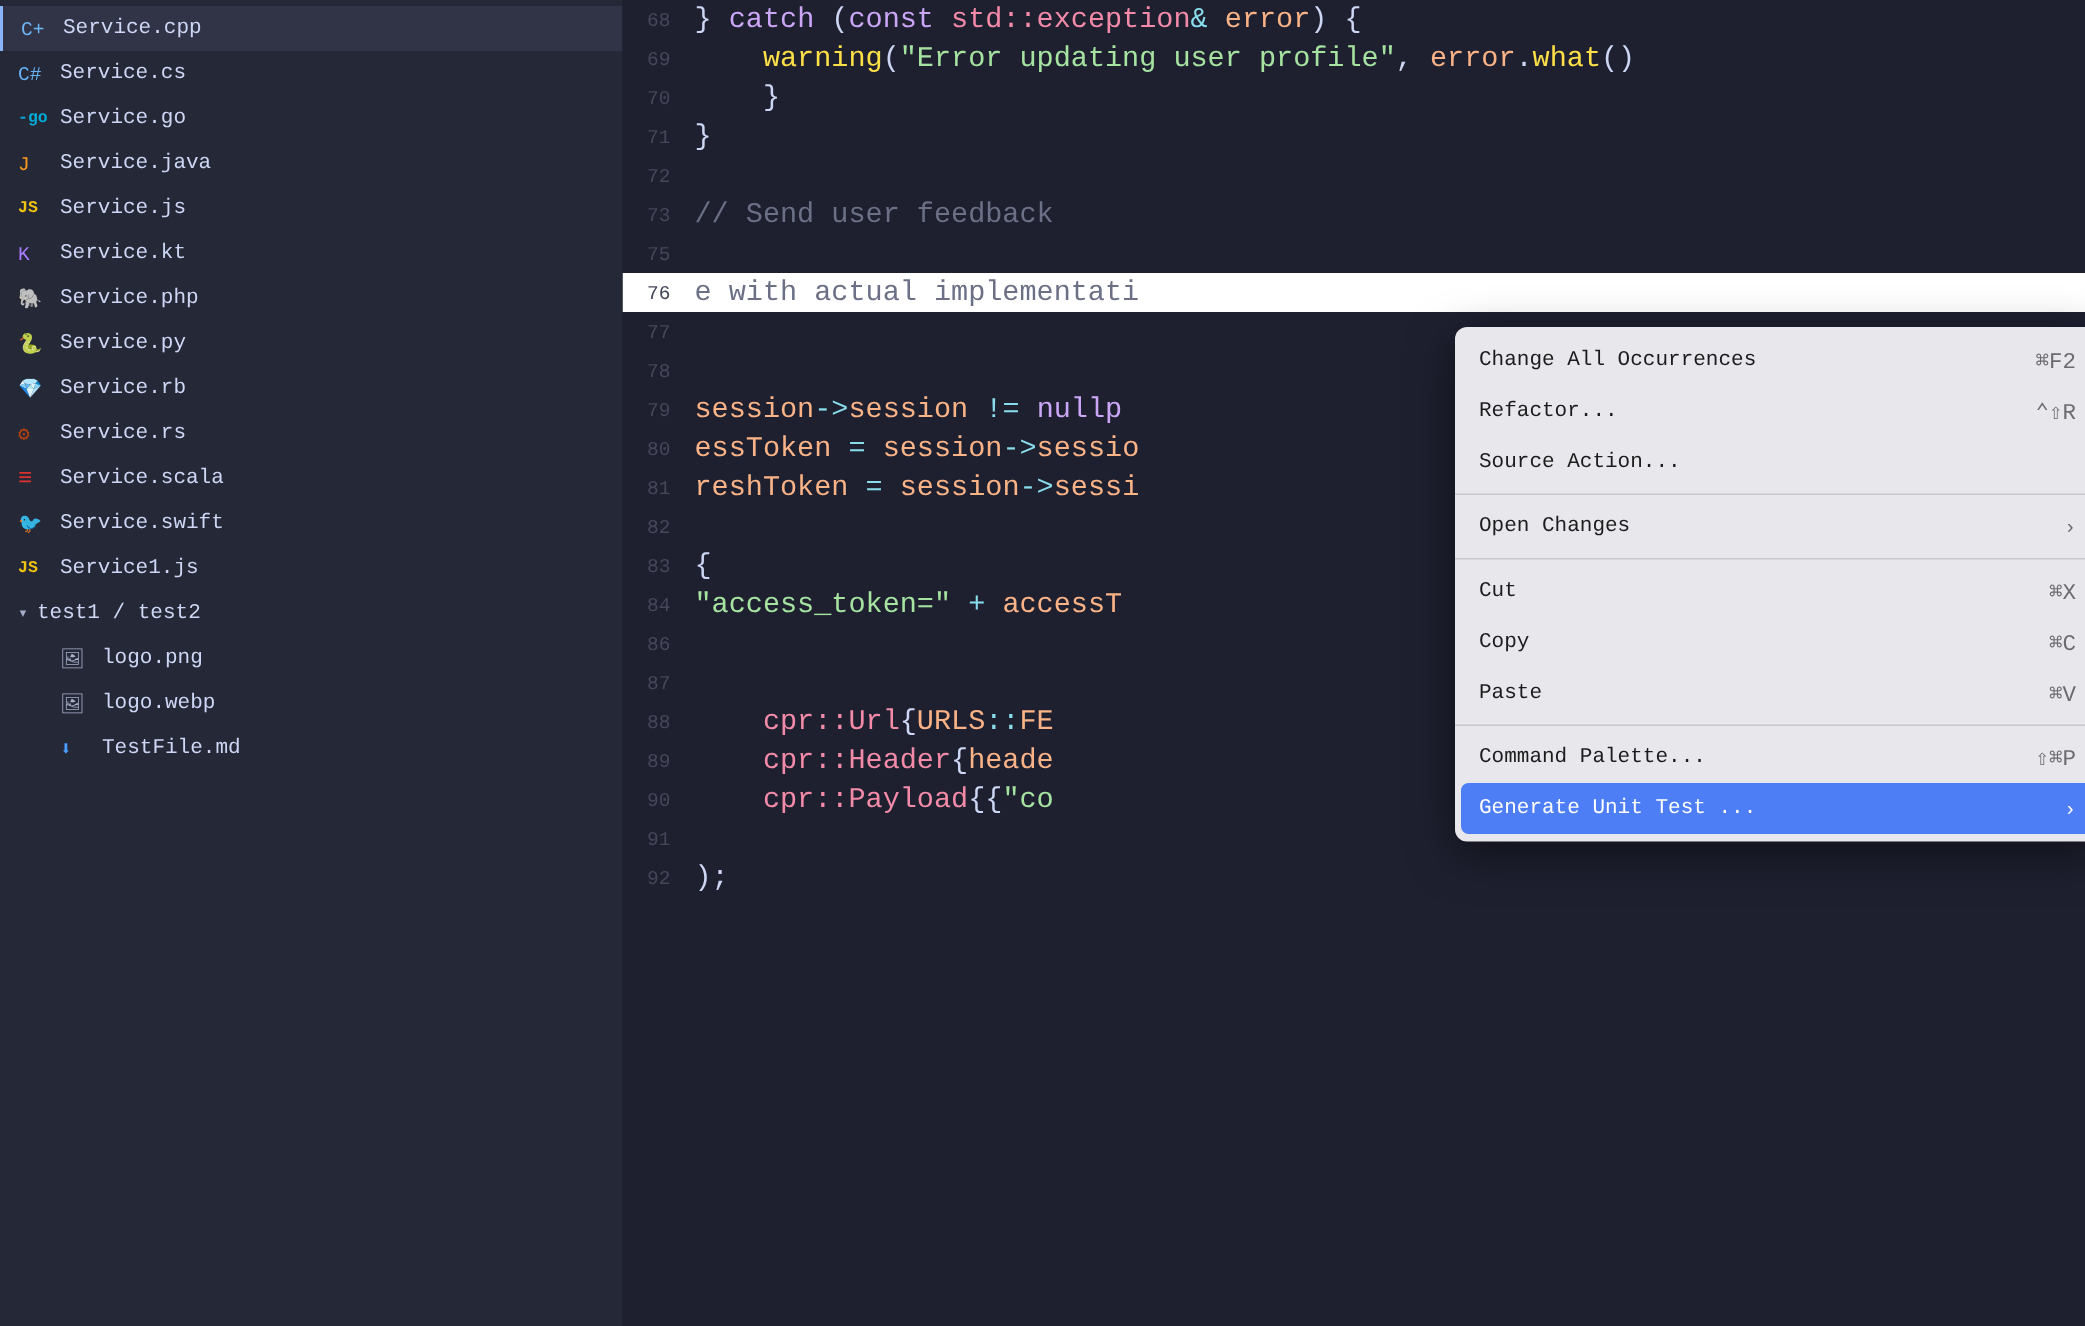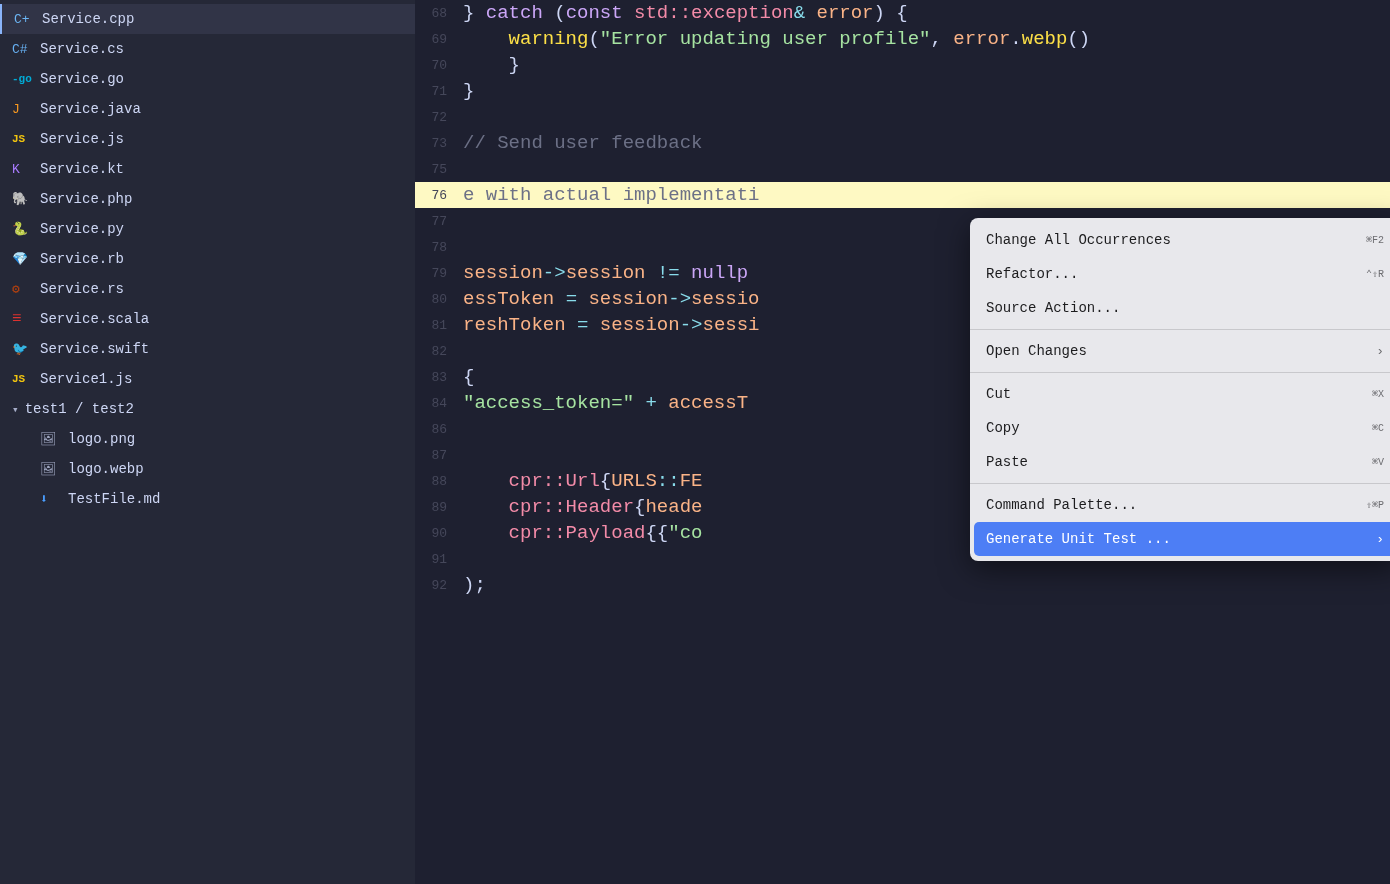--- a/index.html
+++ b/index.html
@@ -151,21 +151,21 @@
     }
     .menu-item.active-item {
       background: #4d7ef5;
       color: #ffffff;
       border-radius: 5px;
       margin: 0 4px;
       padding: 7px 12px;
     }
     .menu-item .shortcut {
       color: #6c6c70;
-      font-size: 10px;
+      font-size: 15px;
       display: flex;
       align-items: center;
       gap: 2px;
     }
     .menu-item .arrow {
       color: #6c6c70;
       font-size: 13px;
     }
     .menu-item.active-item .arrow {
       color: #ffffff;
@@ -289,21 +289,21 @@
   <div class="code-view">
     <div class="code-lines">
 
       <div class="code-line">
         <span class="line-num">68</span>
         <span class="line-content"><span class="punct">}</span> <span class="kw">catch</span> <span class="punct">(</span><span class="kw">const</span> <span class="type">std::exception</span><span class="op">&amp;</span> <span class="param">error</span><span class="punct">) {</span></span>
       </div>
 
       <div class="code-line">
         <span class="line-num">69</span>
-        <span class="line-content">    <span class="fn">warning</span><span class="punct">(</span><span class="str">"Error updating user profile"</span><span class="punct">,</span> <span class="param">error</span><span class="punct">.</span><span class="fn">webp</span><span class="punct">()</span></span>
+        <span class="line-content">    <span class="fn">warning</span><span class="punct">(</span><span class="str">"Error updating user profile"</span><span class="punct">,</span> <span class="param">error</span><span class="punct">.</span><span class="fn">what</span><span class="punct">()</span></span>
       </div>
 
       <div class="code-line">
         <span class="line-num">70</span>
         <span class="line-content">    <span class="punct">}</span></span>
       </div>
 
       <div class="code-line">
         <span class="line-num">71</span>
         <span class="line-content"><span class="punct">}</span></span>
@@ -318,21 +318,21 @@
         <span class="line-num">73</span>
         <span class="line-content"><span class="cmt">// Send user feedback</span></span>
       </div>
 
 
       <div class="code-line">
         <span class="line-num">75</span>
         <span class="line-content"></span>
       </div>
 
-      <div class="code-line" style="background:#fef9c3;">
+      <div class="code-line" style="background:#ffffff;">
         <span class="line-num">76</span>
         <span class="line-content"><span style="color:#6c7086;">e with actual implementati</span></span>
       </div>
 
       <div class="code-line">
         <span class="line-num">77</span>
         <span class="line-content"></span>
       </div>
       <div class="code-line">
         <span class="line-num">78</span>

